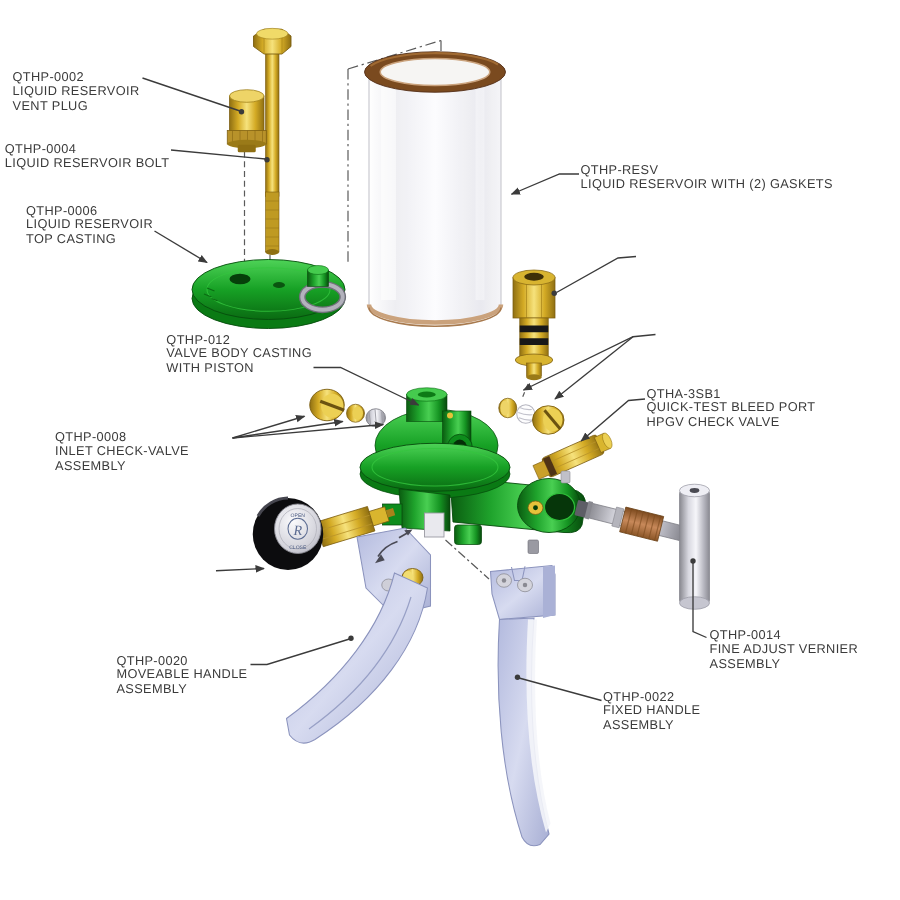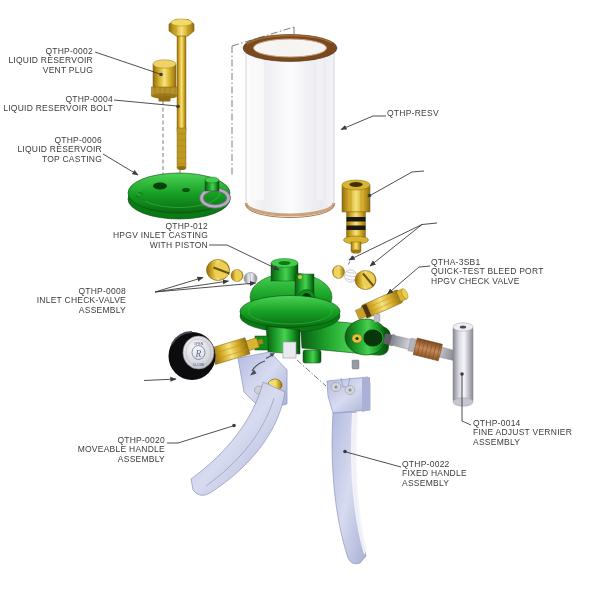--- a/index.html
+++ b/index.html
@@ -1,21 +1,21 @@
 <!DOCTYPE html>
 <html><head>
 <meta charset="utf-8">
 <style>
   html,body{margin:0;padding:0;background:#fff;}
   .stage{position:relative;width:600px;height:600px;background:#ffffff;
          font-family:"Liberation Sans",sans-serif;overflow:hidden;}
   .stage svg{position:absolute;left:0;top:0;}
   .lbl{position:absolute;font-size:8.5px;line-height:9.3px;color:#3b3b3b;
        letter-spacing:.25px;white-space:nowrap;}
-  .lbl.r{text-align:right;}
+  .lbl.r{}
 </style>
 </head>
 <body>
 
 <div class="stage">
 
 <svg width="600" height="600" viewBox="0 0 600 600">
   <defs>
     <linearGradient id="gH" x1="0" y1="0" x2="1" y2="0">
       <stop offset="0" stop-color="#8f6f12"></stop>
@@ -285,35 +285,36 @@
   <div>QTHP-0004</div>
   <div>LIQUID RESERVOIR BOLT</div>
 </div>
 <div class="lbl r" style="right:498px;top:136px">
   <div>QTHP-0006</div>
   <div>LIQUID RESERVOIR</div>
   <div>TOP CASTING</div>
 </div>
 <div class="lbl r" style="right:392px;top:222px">
   <div>QTHP-012</div>
-  <div>HPGV INLET CASTING</div>
+  <div>VALVE BODY CASTING</div>
   <div>WITH PISTON</div>
 </div>
 <div class="lbl r" style="right:474px;top:287px">
   <div>QTHP-0008</div>
   <div>INLET CHECK-VALVE</div>
   <div>ASSEMBLY</div>
 </div>
 <div class="lbl r" style="right:435px;top:436px">
   <div>QTHP-0020</div>
   <div>MOVEABLE HANDLE</div>
   <div>ASSEMBLY</div>
 </div>
 <div class="lbl" style="left:387px;top:109px">
   <div>QTHP-RESV</div>
+  <div>LIQUID RESERVOIR WITH (2) GASKETS</div>
 </div>
 <div class="lbl" style="left:431px;top:258px">
   <div>QTHA-3SB1</div>
   <div>QUICK-TEST BLEED PORT</div>
   <div>HPGV CHECK VALVE</div>
 </div>
 <div class="lbl" style="left:473px;top:419px">
   <div>QTHP-0014</div>
   <div>FINE ADJUST VERNIER</div>
   <div>ASSEMBLY</div>

